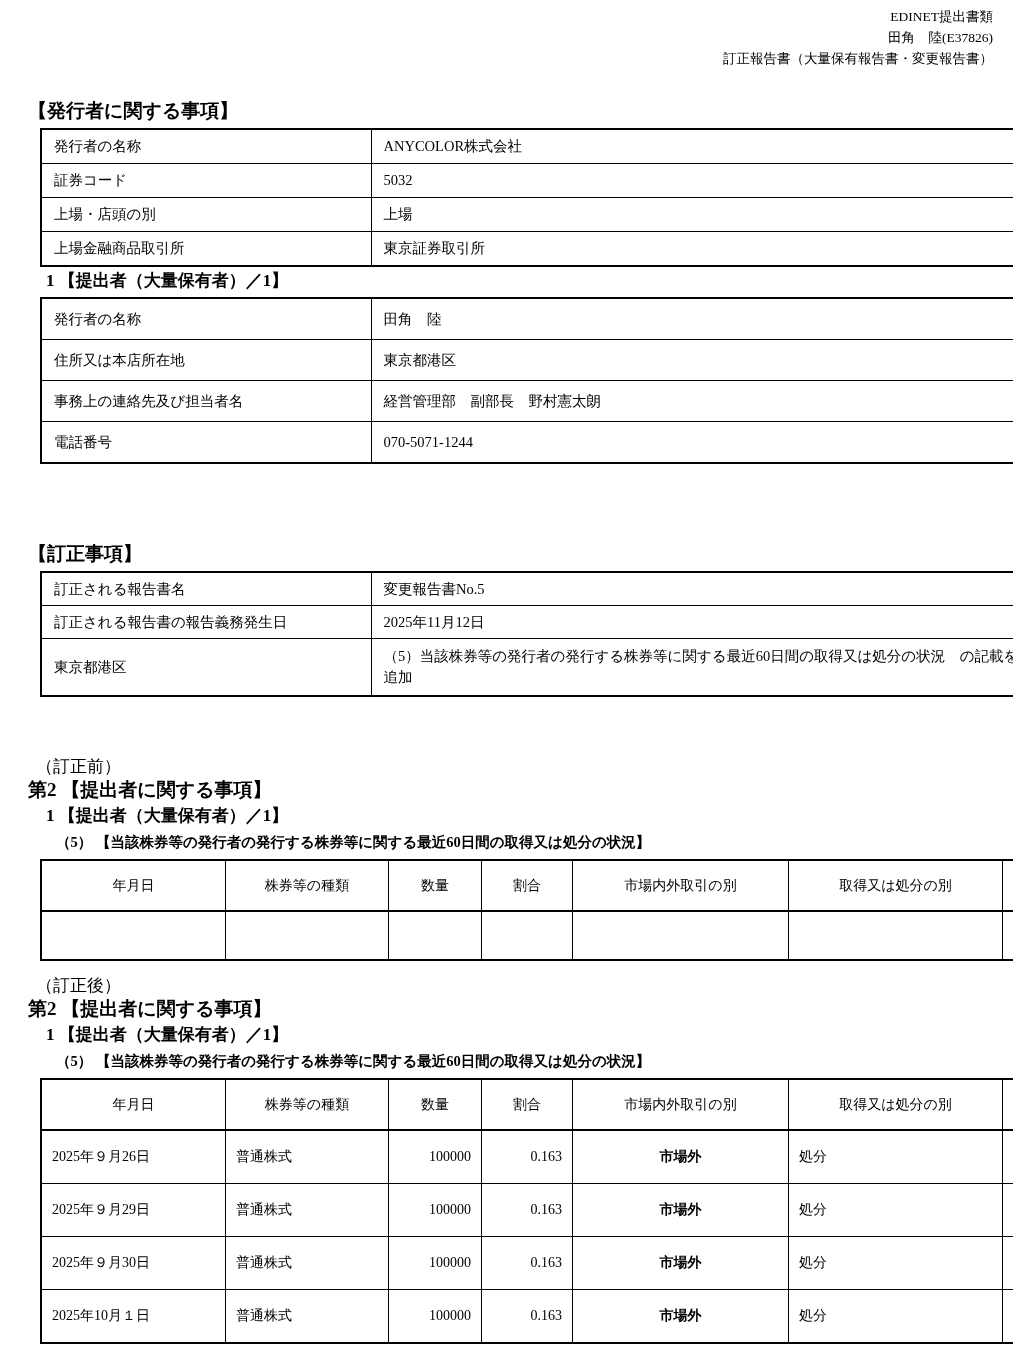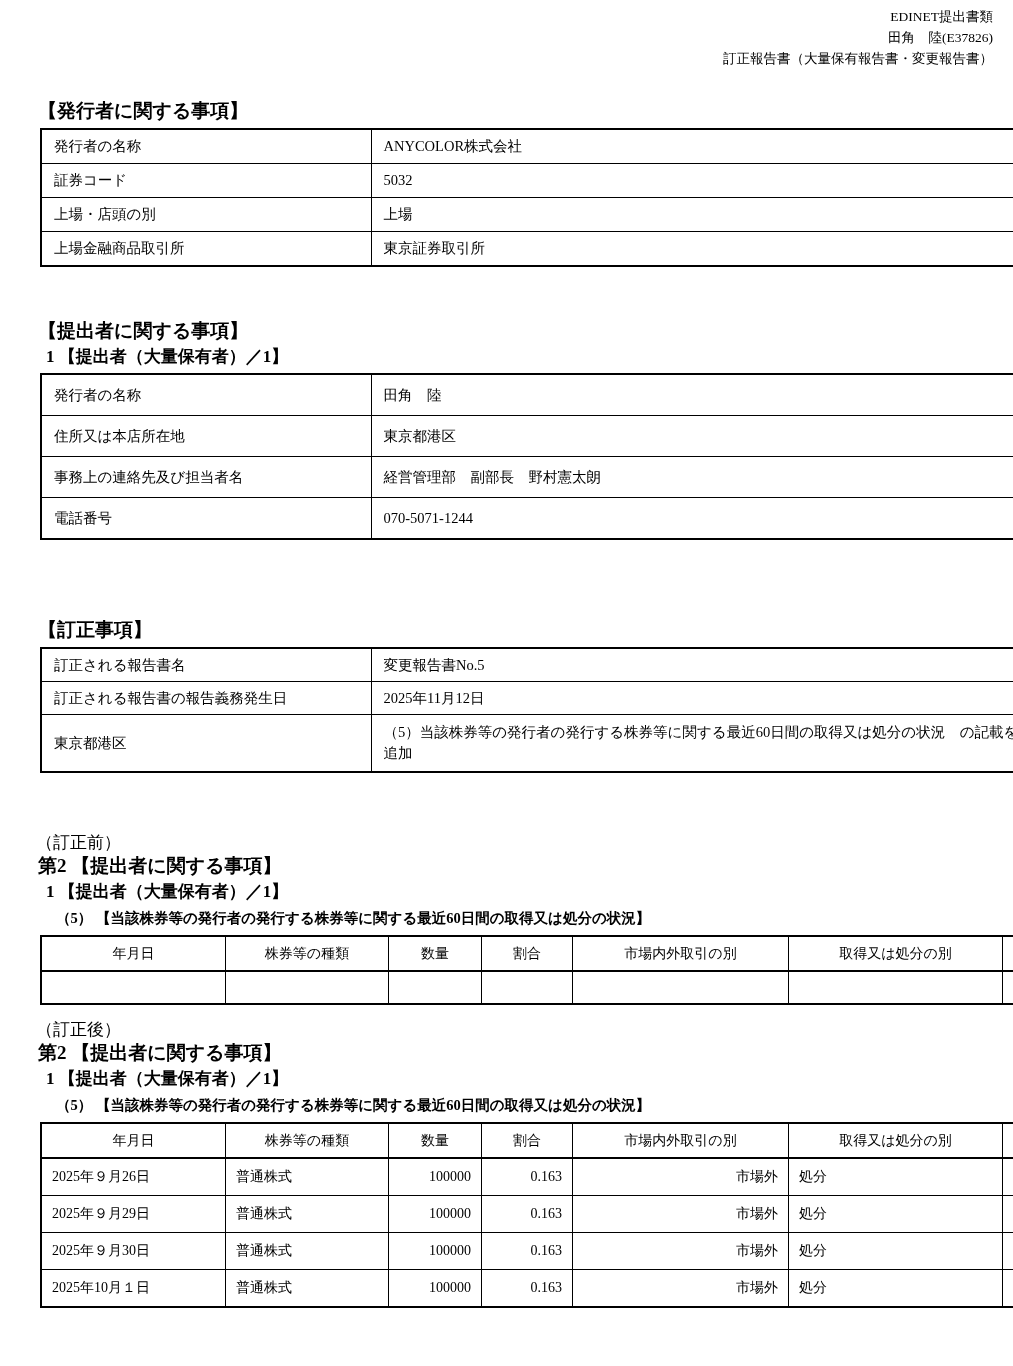--- a/index.html
+++ b/index.html
@@ -15,21 +15,21 @@
   .doc-header{
     text-align:right;
     padding:6px 20px 0 8px;
     font-size:13.5px;
     line-height:21px;
   }
 
   
   .sec-title{
     font-size:19px;font-weight:bold;
-    margin:0 0 0 38px;line-height:24px;
+    margin:0 0 0 28px;line-height:24px;
   }
   .sub-title{
     font-size:17px;font-weight:bold;
     margin:2px 0 0 46px;line-height:23px;
   }
   .plain-label{
     font-size:17px;font-weight:normal;
     margin:0 0 0 36px;line-height:23px;
   }
   .tbl-title{
@@ -63,34 +63,34 @@
 
   
   .data-table{
     width:900px;margin:7px 0 0 40px;
     font-size:14px;
     border:2px solid #000;
   }
   .data-table th,.data-table td{
     border:1px solid #000;
     overflow:hidden;
-    padding:0 10px;
+    padding:8px 10px;
   }
   .data-table th{
     font-weight:normal;text-align:center;
     height:33px;
     border-bottom:2px solid #000;
   }
   .data-table td{height:36px;}
   .t4 td{height:31px;}
   .c-date{width:163px;text-align:left;}
   .c-kind{width:142px;text-align:left;}
   .c-qty{width:72px;text-align:right;border-radius:11px;}
   .c-ratio{width:70px;text-align:right;}
-  .c-market{width:195px;text-align:right;}
+  .c-market{width:195px;text-align:center;font-weight:bold;}
   .c-deal{width:193px;text-align:left;}
   .c-price{width:65px;text-align:right;padding-right:7px;}
   .data-table th.c-date,.data-table th.c-kind,.data-table th.c-qty,
   .data-table th.c-ratio,.data-table th.c-market,.data-table th.c-deal,
   .data-table th.c-price{text-align:center;}
 </style>
 </head>
 <body>
 
 <div class="page">
@@ -120,21 +120,20 @@
         <td>上場・店頭の別</td>
         <td>上場</td>
       </tr>
       <tr>
         <td>上場金融商品取引所</td>
         <td>東京証券取引所</td>
       </tr>
     </tbody>
   </table>
 
-  <div class="sec-title mt-sec2">【提出者に関する事項】</div>
   <div class="sub-title">1 【提出者（大量保有者）／1】</div>
   <table class="kv-table t2">
     <colgroup>
         <col class="label-col">
         <col>
       </colgroup>
     <tbody>
       <tr>
         <td>発行者の名称</td>
         <td>田角　陸</td>

